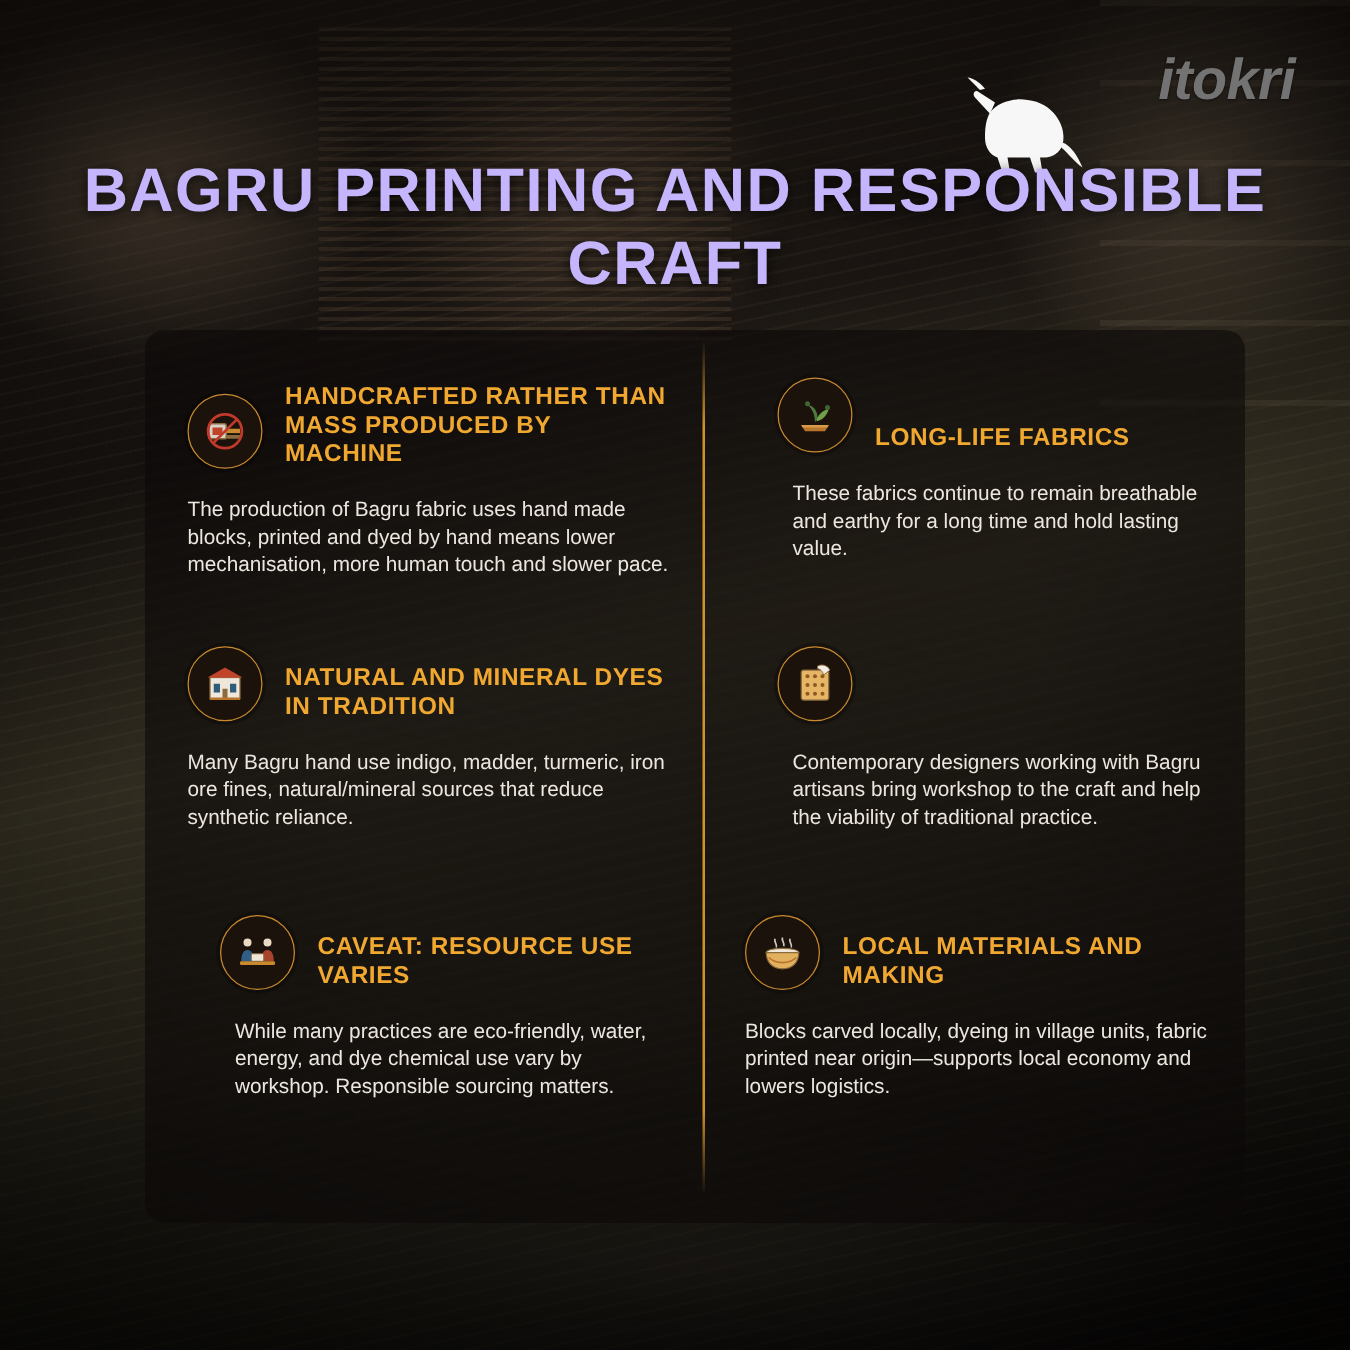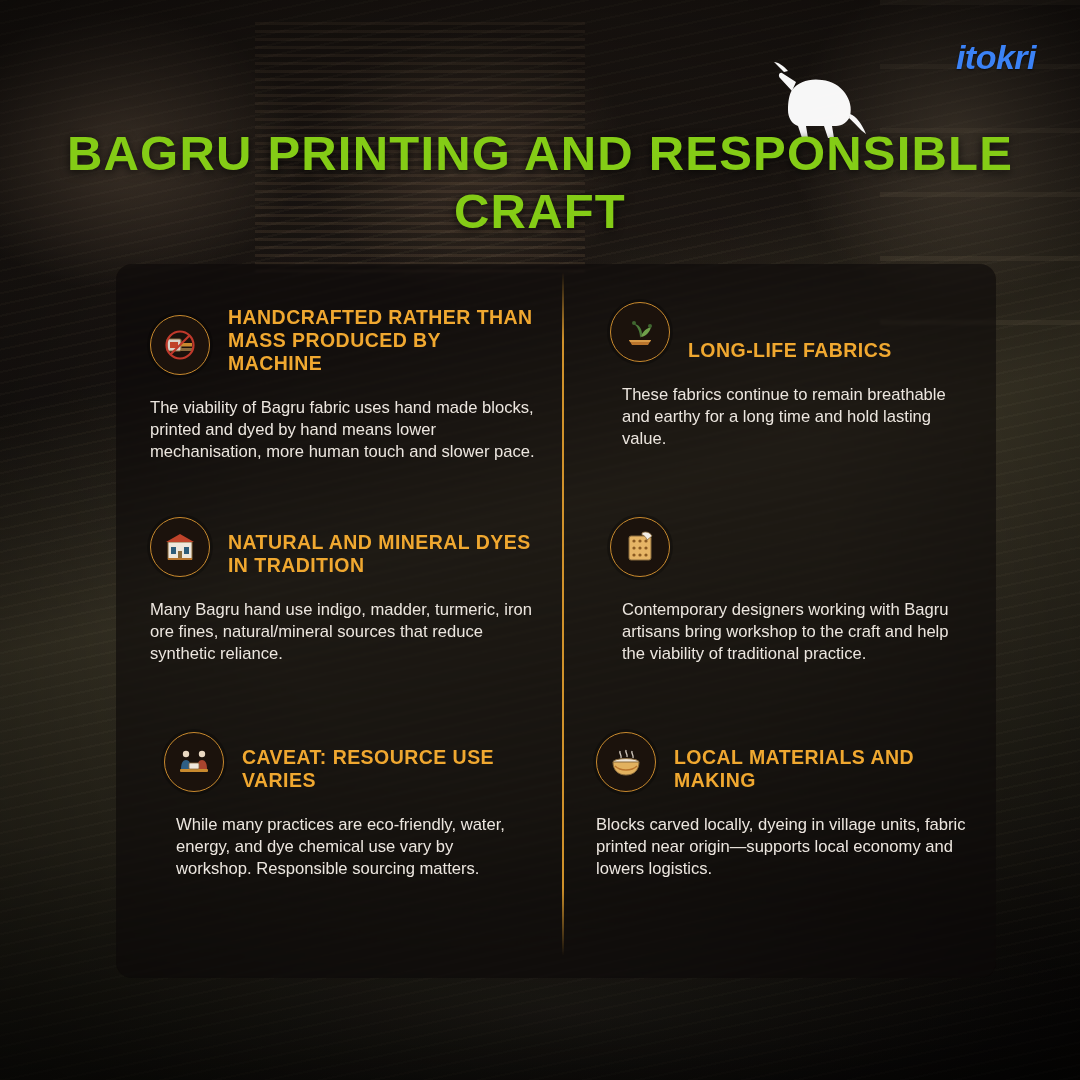--- a/index.html
+++ b/index.html
@@ -77,35 +77,35 @@
     background:
       radial-gradient(ellipse 820px 720px at 540px 540px, rgba(0,0,0,0) 35%, rgba(0,0,0,0.55) 100%),
       linear-gradient(180deg, rgba(0,0,0,0.30) 0%, rgba(0,0,0,0.10) 25%, rgba(0,0,0,0.22) 78%, rgba(0,0,0,0.55) 100%);
   }
 
   
   .logo {
     position: absolute;
     top: 40px;
     right: 44px;
-    color: #3b82f6;
-    font-size: 34px;
+    color: #737373;
+    font-size: 46px;
     font-weight: 700;
     letter-spacing: -0.5px;
     font-style: italic;
     line-height: 1;
     text-shadow: 0 1px 2px rgba(0,0,0,.6);
   }
   .title {
     position: absolute;
     top: 92px;
     left: 0;
     width: 1080px;
     text-align: center;
-    color: #84cc16;
+    color: #c4b5fd;
     font-size: 49px;
     font-weight: 800;
     letter-spacing: 1.2px;
     line-height: 1.18;
     text-shadow: 0 2px 10px rgba(0,0,0,.75);
   }
   .goat {
     position: absolute;
     top: 58px;
     left: 762px;
@@ -140,21 +140,21 @@
     top: 264px;
     width: 880px;
     height: 714px;
     display: grid;
     grid-template-columns: 446px 434px;
     grid-template-rows: 215px 215px 230px;
     padding-top: 38px;
     box-sizing: border-box;
   }
   .cell { position: relative; padding: 0 26px 0 34px; box-sizing: border-box; }
-  .cell.right { padding-left: 48px; padding-right: 34px; }
+  .cell.right { padding-left: 60px; padding-right: 34px; }
 
   .cell-head {
     display: flex;
     align-items: flex-end;
     gap: 18px;
   }
   .icon-badge {
     flex: 0 0 auto;
     width: 58px;
     height: 58px;
@@ -222,21 +222,21 @@
             <rect x="7" y="14" width="14" height="12" rx="1.5" fill="#d9d2c8" stroke="#8a6b3c" stroke-width="1.2"></rect>
             <rect x="10" y="17" width="8" height="6" fill="#c0432a"></rect>
             <rect x="21" y="18" width="11" height="3.5" fill="#c98a2e"></rect>
             <rect x="21" y="23" width="11" height="3" fill="#8a6b3c"></rect>
             <circle cx="20" cy="20" r="13.5" fill="none" stroke="#c0392b" stroke-width="2.2"></circle>
             <line x1="10.5" y1="29.5" x2="29.5" y2="10.5" stroke="#c0392b" stroke-width="2.2"></line>
           </svg>
         </div>
         <div class="cell-title">HANDCRAFTED RATHER THAN MASS PRODUCED BY MACHINE</div>
       </div>
-      <div class="cell-body">The viability of Bagru fabric uses hand made blocks, printed and dyed by hand means lower mechanisation, more human touch and slower pace.</div>
+      <div class="cell-body">The production of Bagru fabric uses hand made blocks, printed and dyed by hand means lower mechanisation, more human touch and slower pace.</div>
     </div>
 
     <div class="cell right">
       <div class="cell-head">
         <div class="icon-badge">
           <svg width="40" height="40" viewBox="0 0 40 40">
             <path d="M20 26 C20 20 18 15 14 12 C18 12 22 16 22 22" fill="#4b7a3a"></path>
             <path d="M21 24 C23 19 27 16 31 15 C30 20 26 24 21.5 25" fill="#6fa04a"></path>
             <circle cx="14" cy="11" r="2" fill="#3f6630"></circle>
             <circle cx="30" cy="14" r="2" fill="#3f6630"></circle>

